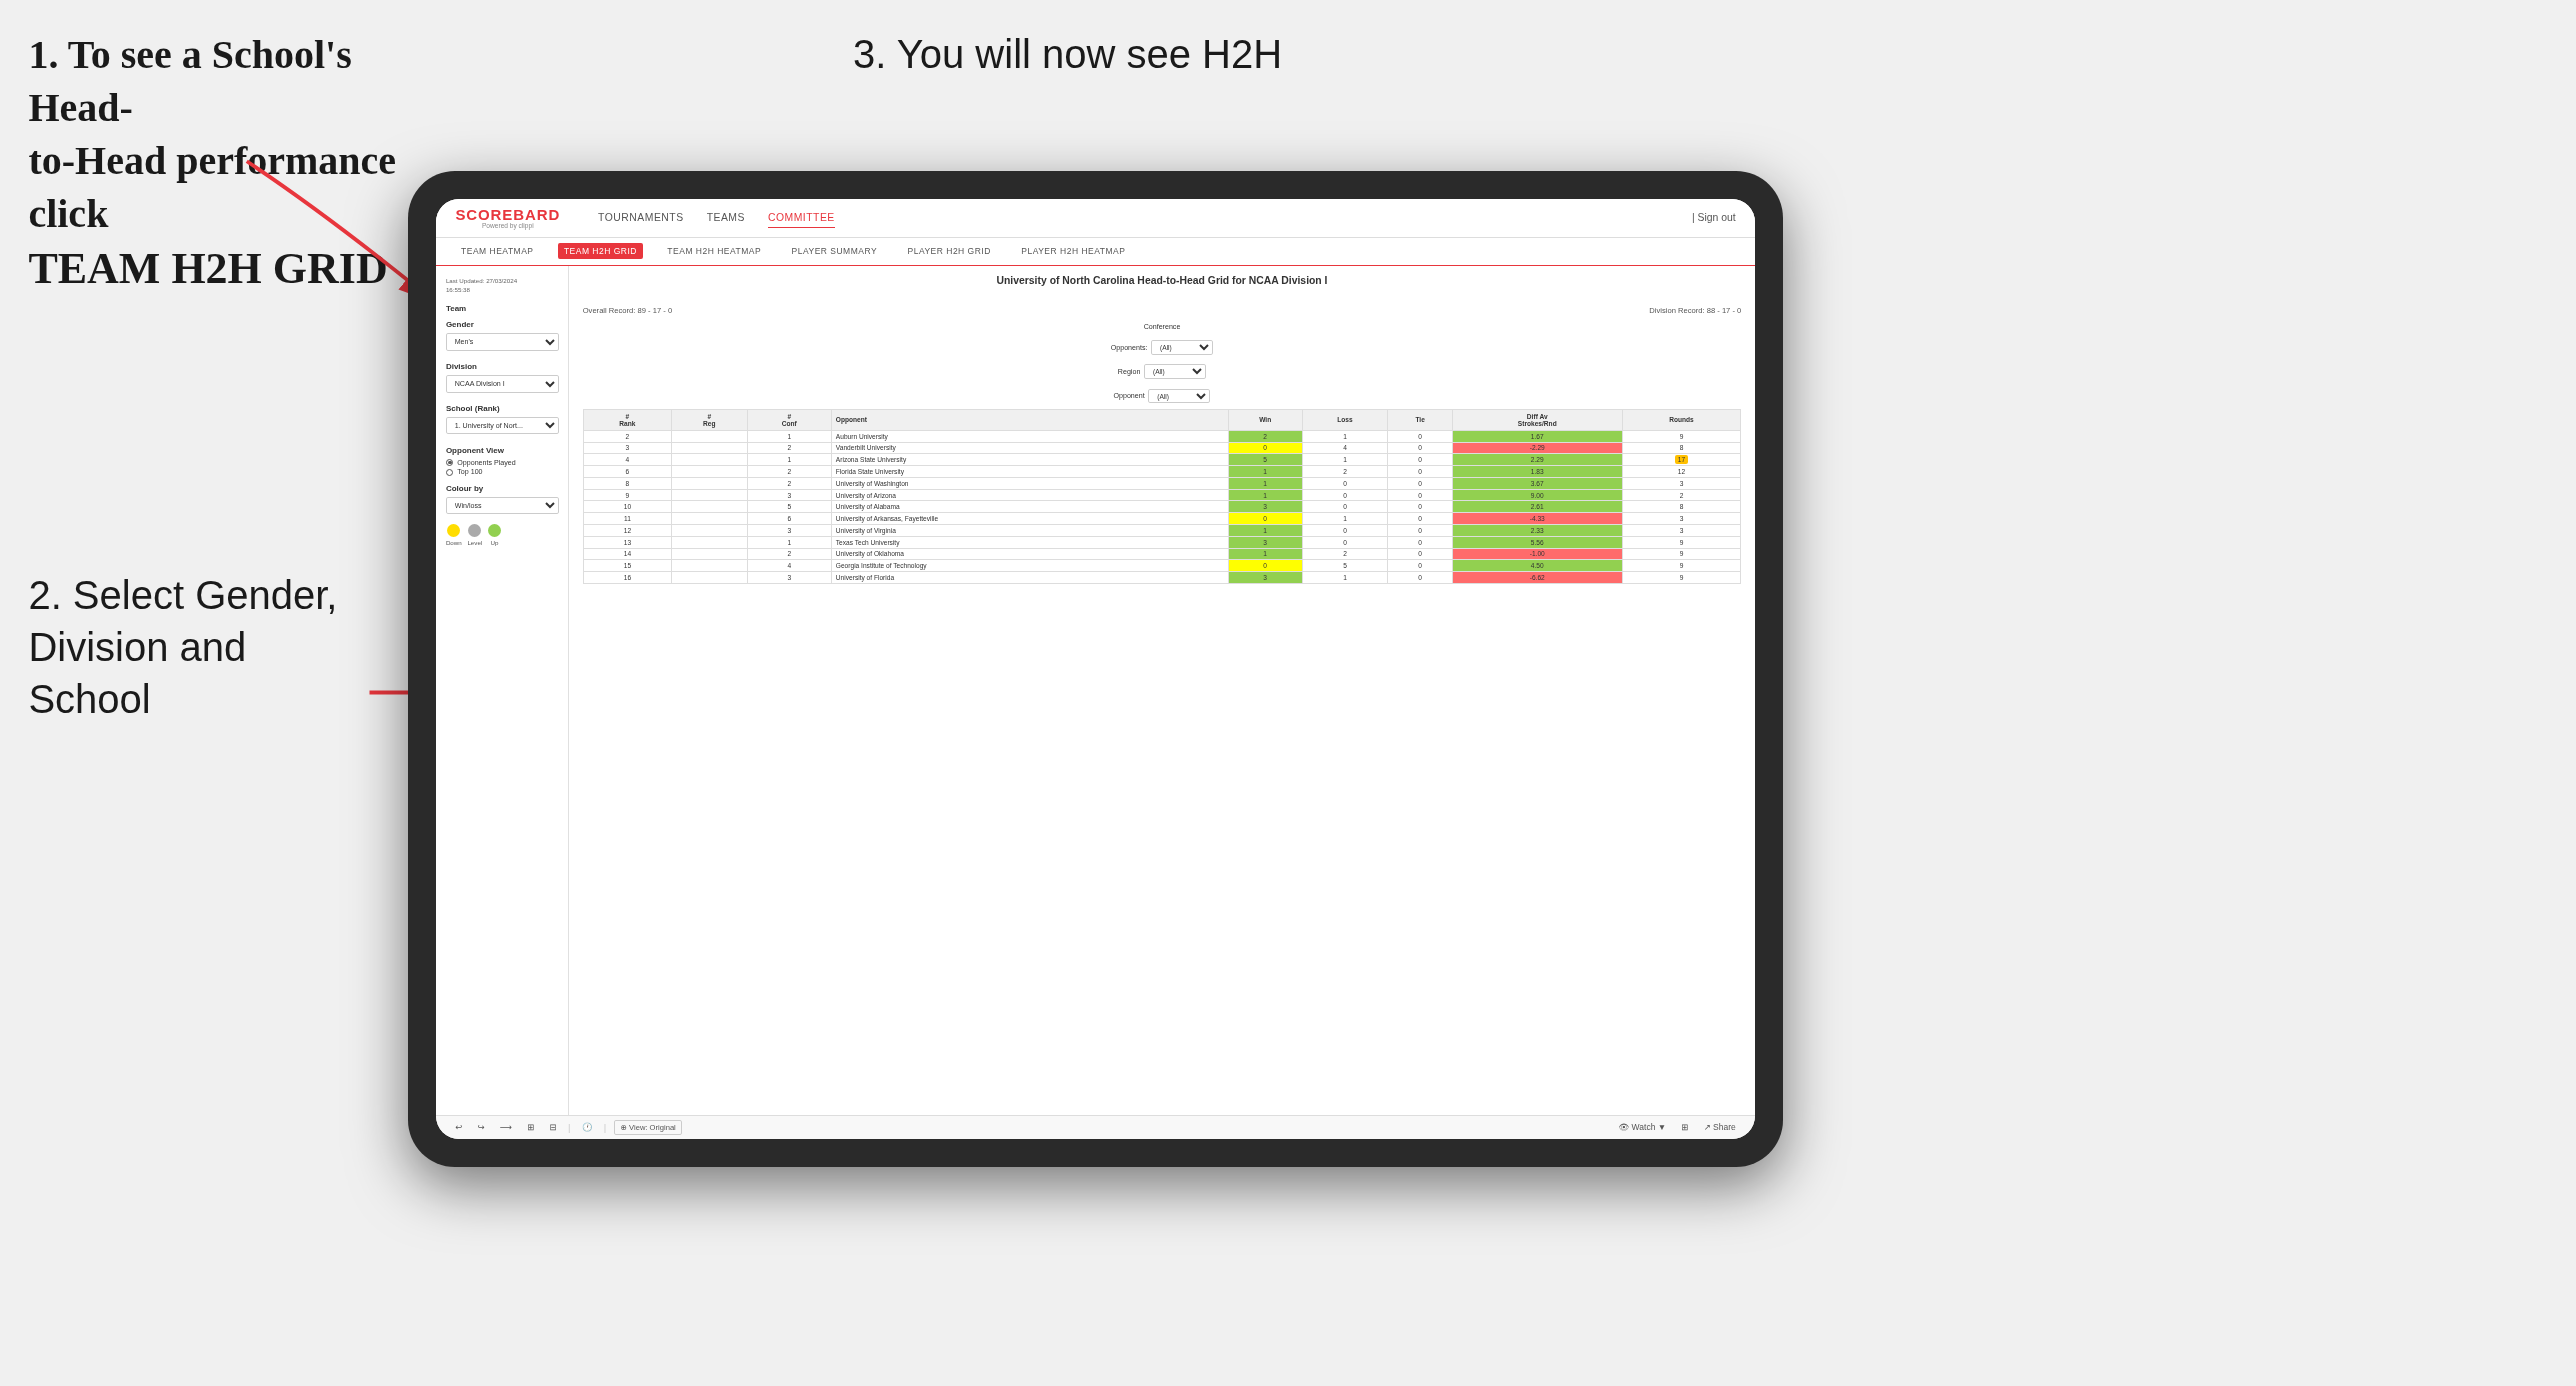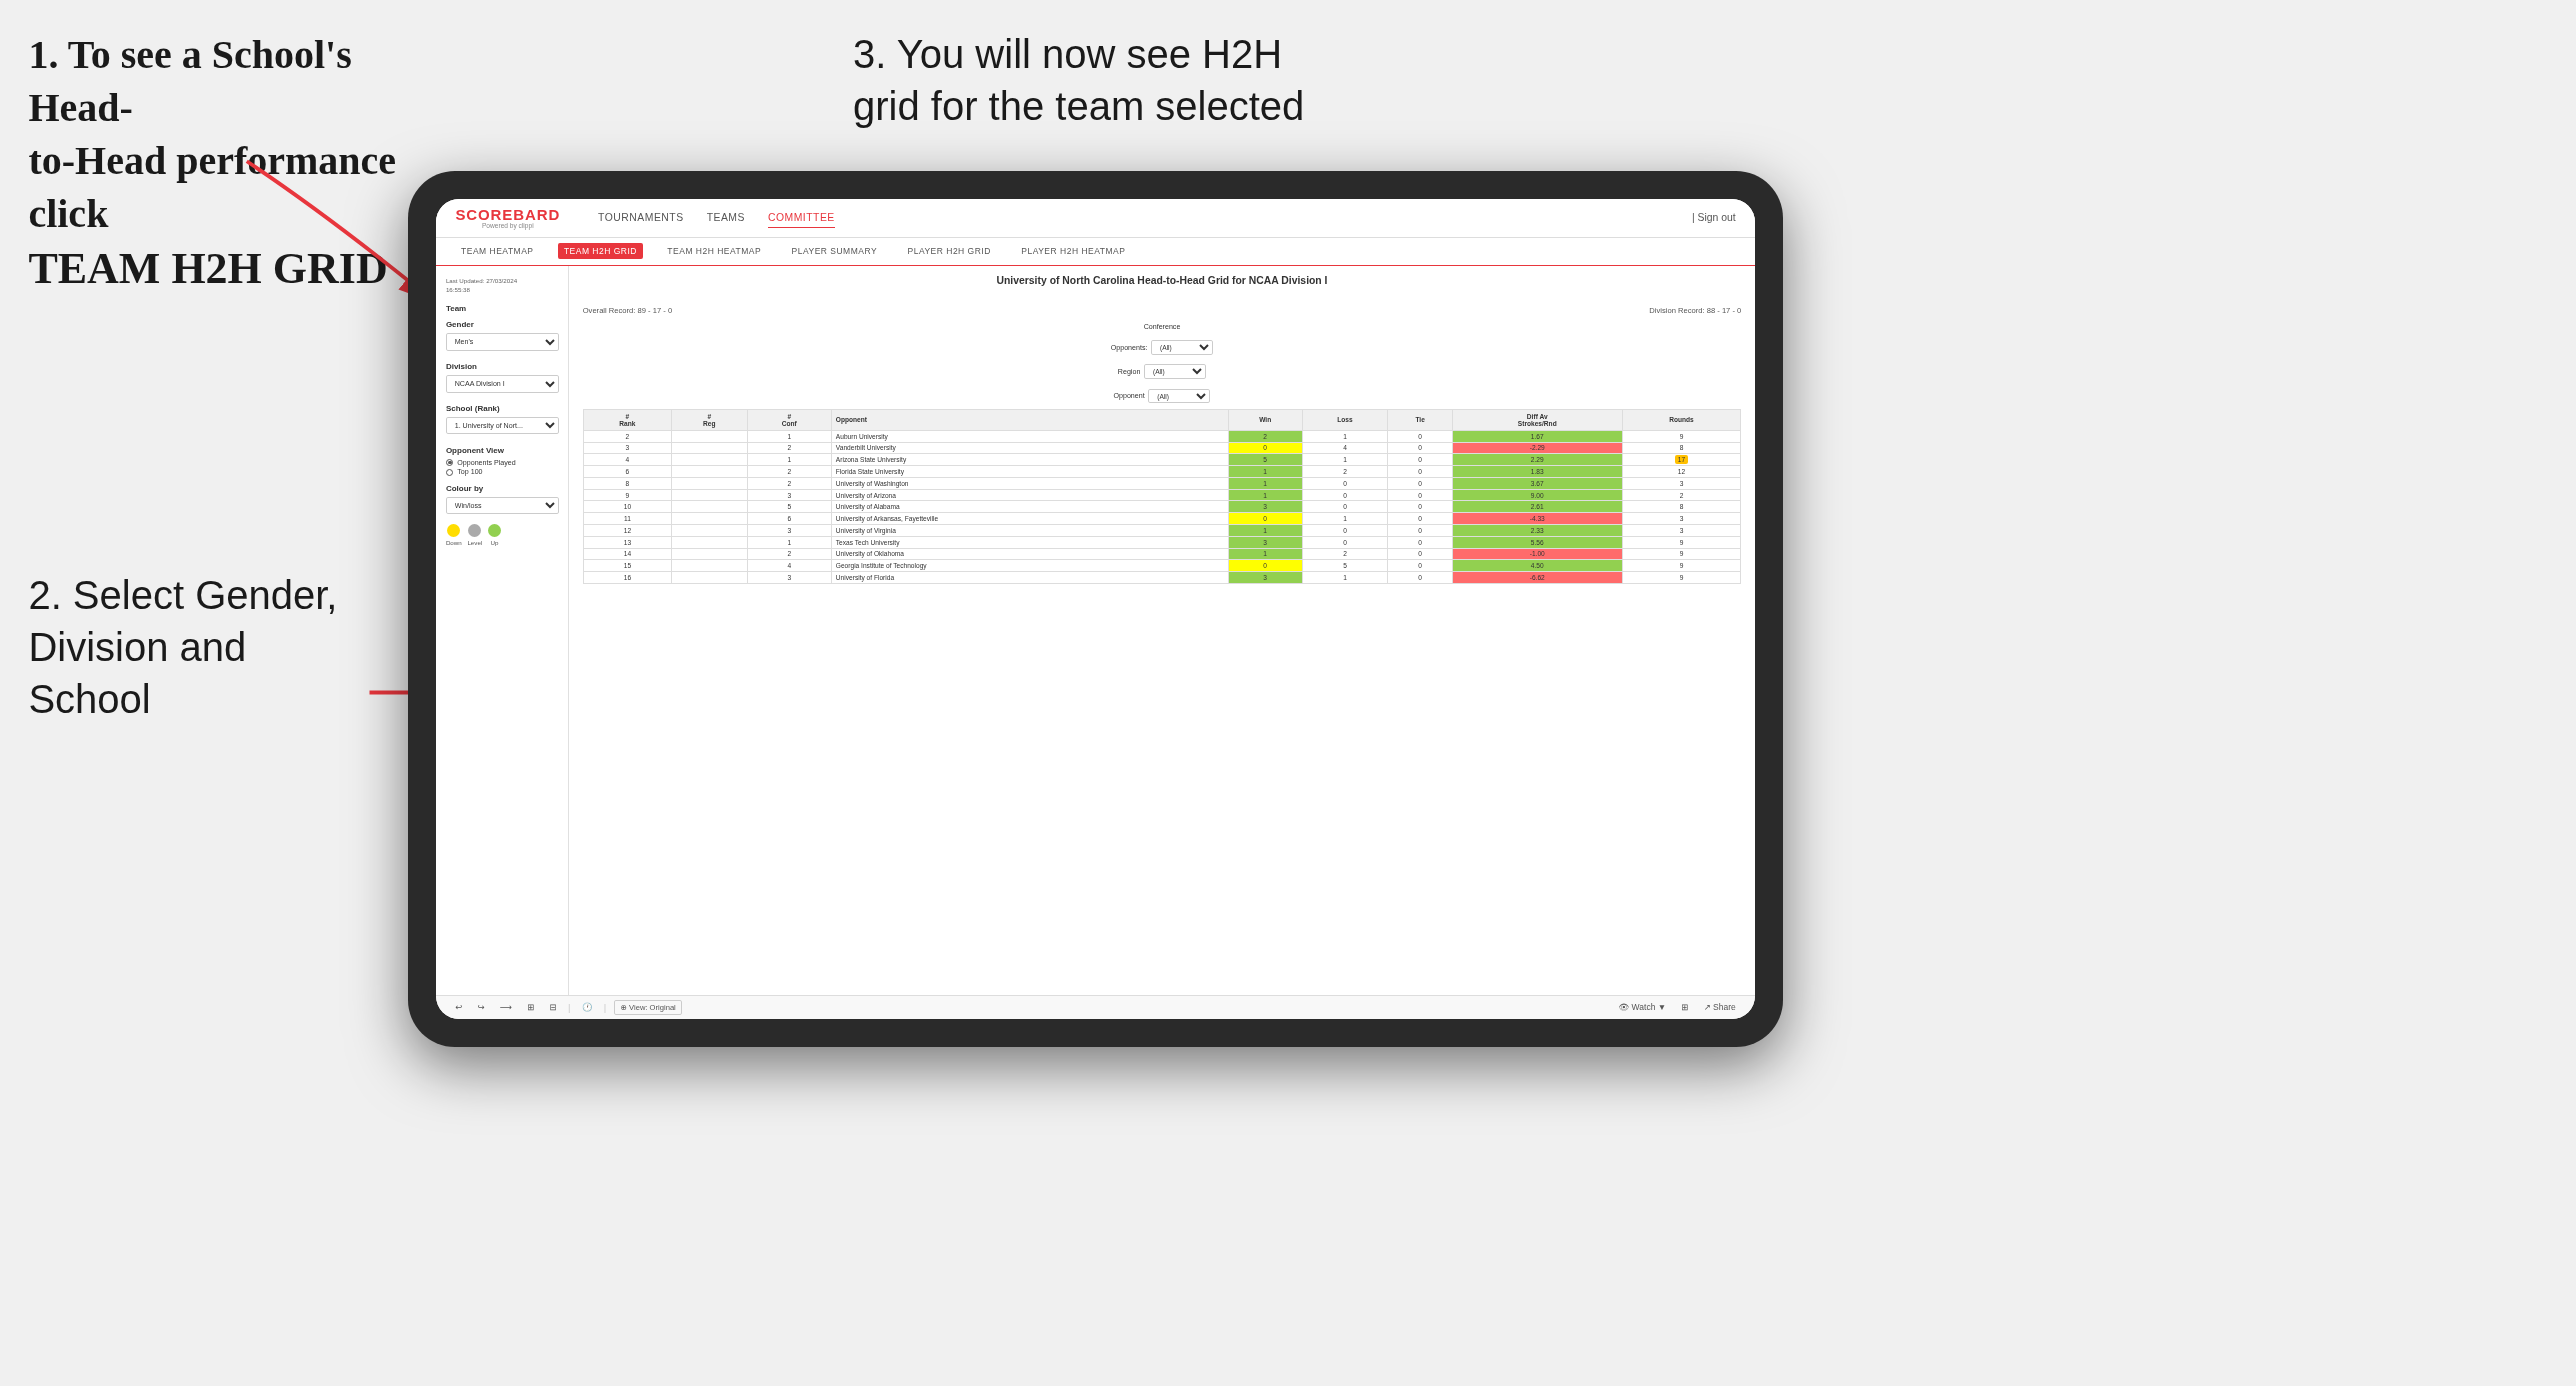--- a/index.html
+++ b/index.html
@@ -30,21 +30,21 @@
       position: absolute;
       pointer-events: none;
     }
 
     
     .tablet {
       position: absolute;
       top: 171px;
       left: 408px;
       width: 1375px;
-      height: 876px;
+      height: 996px;
       background: #2a2a2a;
       border-radius: 47px;
       padding: 28.4px;
       box-shadow: 0 19px 57px rgba(0,0,0,0.5);
     }
 
     .tablet-screen {
       width: 100%;
       height: 100%;
       background: #fff;
@@ -359,21 +359,20 @@
 </div>
 
 <div class="annotation" id="ann2">
   <span>2. Select Gender,</span><br>
   <span>Division and</span><br>
   <span>School</span>
 </div>
 
 <div class="annotation" id="ann3">
   <span>3. You will now see H2H</span><br>
-  <span>grid for the team selected</span>
 </div>
 
 <svg class="arrow-svg" style="top:142px;left:190px;width:284px;height:190px;" viewBox="0 0 300 200" width="284" height="190">
   <defs>
     <marker id="ah1" markerWidth="10" markerHeight="7" refX="10" refY="3.5" orient="auto">
       <polygon points="0 0, 10 3.5, 0 7" fill="#e8363d"></polygon>
     </marker>
   </defs>
   <path d="M 60 20 Q 150 80 260 170" stroke="#e8363d" stroke-width="4" fill="none" marker-end="url(#ah1)"></path>
 </svg>

